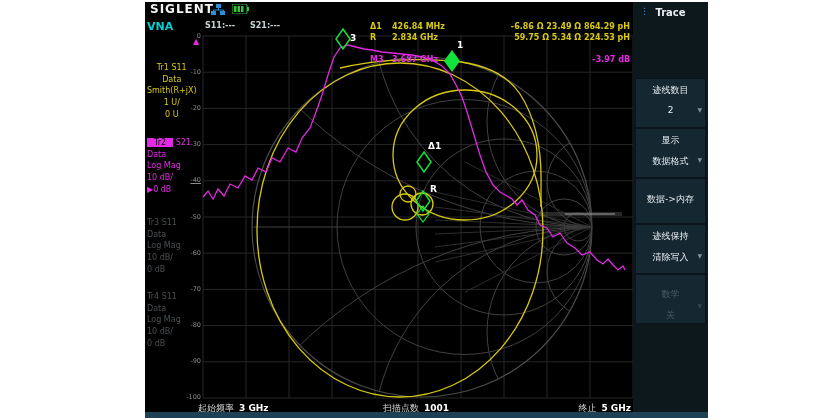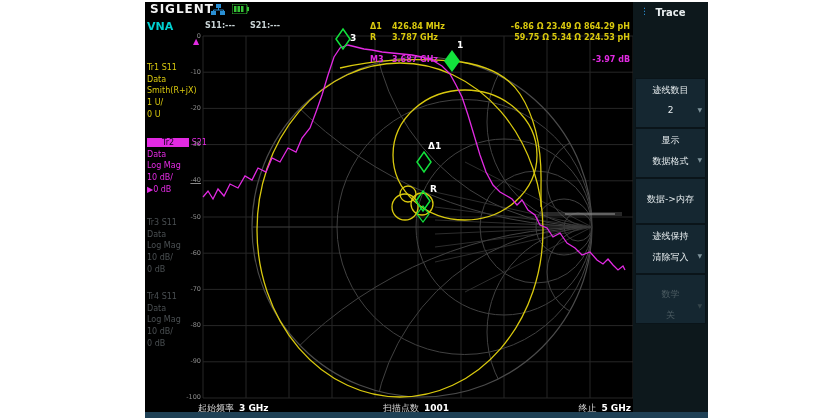--- a/index.html
+++ b/index.html
@@ -5,22 +5,22 @@
   html,body{margin:0;padding:0;background:#ffffff;}
   body{font-family:"DejaVu Sans","Liberation Sans",sans-serif;}
   #canvas{position:relative;width:840px;height:420px;background:#ffffff;overflow:hidden;}
   #screen{position:absolute;left:145px;top:2px;width:563px;height:416px;background:#000;}
   .abs{position:absolute;}
   
   .brand{left:5px;top:0px;color:#f2f2f2;font-size:12px;font-weight:bold;letter-spacing:1px;}
   
   .vna{left:2px;top:18px;color:#00d0d0;font-size:11px;font-weight:bold;}
   .tlbl{font-size:8px;line-height:11.7px;white-space:nowrap;}
-  .y{color:#d9c90e;} .m{color:#e22ae2;} .dim{color:#4a4f52;}
-  .tr2badge{background:#e22ae2;color:#12001a;padding:0 15px;}
+  .y{color:#d9c90e;text-align:center;} .m{color:#e22ae2;} .dim{color:#4a4f52;}
+  .tr2badge{background:#e22ae2;color:#12001a;padding:0 7px;}
   
   .hdr{color:#c9d4d6;font-size:8px;font-weight:bold;}
   .mrow{position:absolute;width:260px;height:10px;font-size:8px;font-weight:bold;white-space:nowrap;}
   .mrow .ml{position:absolute;left:0;}
   .mrow .mf{position:absolute;left:22px;width:45px;text-align:right;}
   .mrow .mv{position:absolute;right:0;text-align:right;}
   
   .db{position:absolute;left:26px;width:30px;text-align:right;color:#8a8a8a;font-size:6.5px;}
   
   .mklbl{position:absolute;color:#fff;font-size:9px;font-weight:bold;}
@@ -155,21 +155,21 @@
     <span class="abs hdr" style="left:60px;top:19px;">S11:---</span>
     <span class="abs hdr" style="left:105px;top:19px;">S21:---</span>
 
     <div class="mrow" style="left:225px;top:20px;color:#d9c90e;">
       <span class="ml">Δ1</span>
       <span class="mf">426.84 MHz</span>
       <span class="mv">-6.86 Ω  23.49 Ω  864.29 pH</span>
     </div>
     <div class="mrow" style="left:225px;top:31px;color:#d9c90e;">
       <span class="ml">R</span>
-      <span class="mf">3.787 GHz</span>
+      <span class="mf">2.834 GHz</span>
       <span class="mv">59.75 Ω  5.34 Ω  224.53 pH</span>
     </div>
     <div class="mrow" style="left:225px;top:53px;color:#e22ae2;">
       <span class="ml">M3</span>
       <span class="mf">3.687 GHz</span>
       <span class="mv">-3.97 dB</span>
     </div>
 
     <span class="mklbl" style="left:312px;top:38px;">1</span>
     <span class="mklbl" style="left:205px;top:31px;">3</span>

